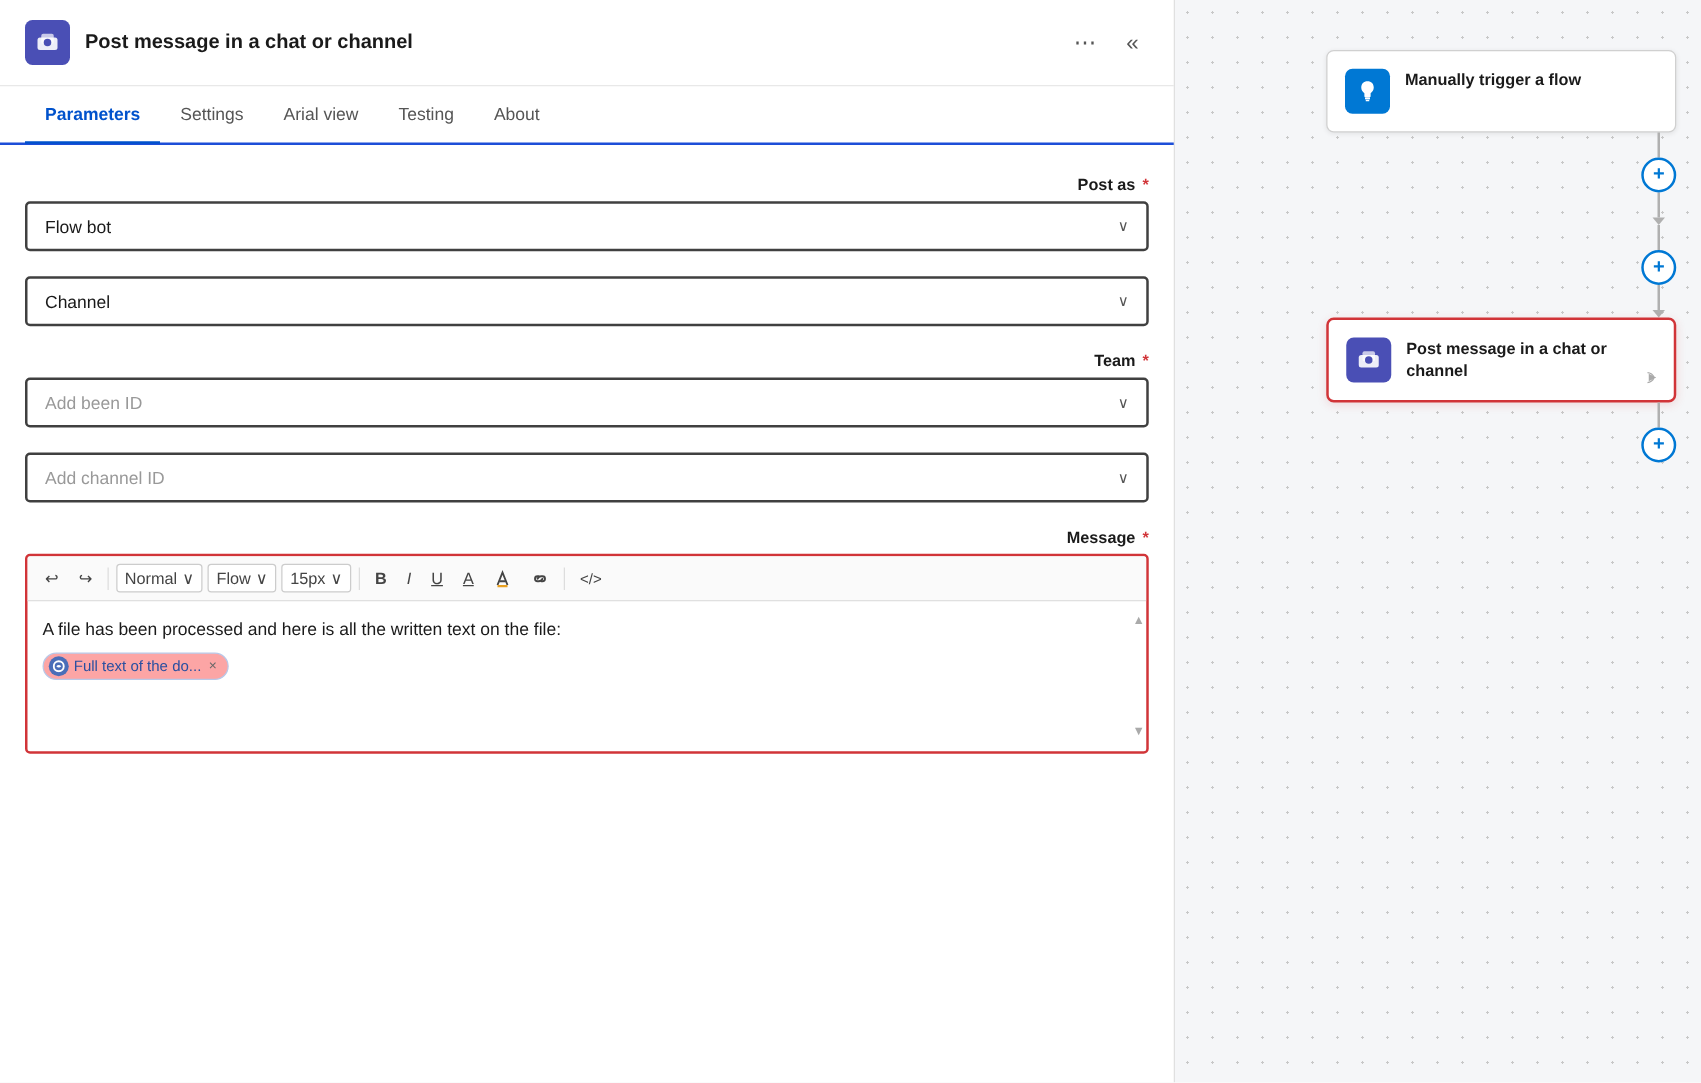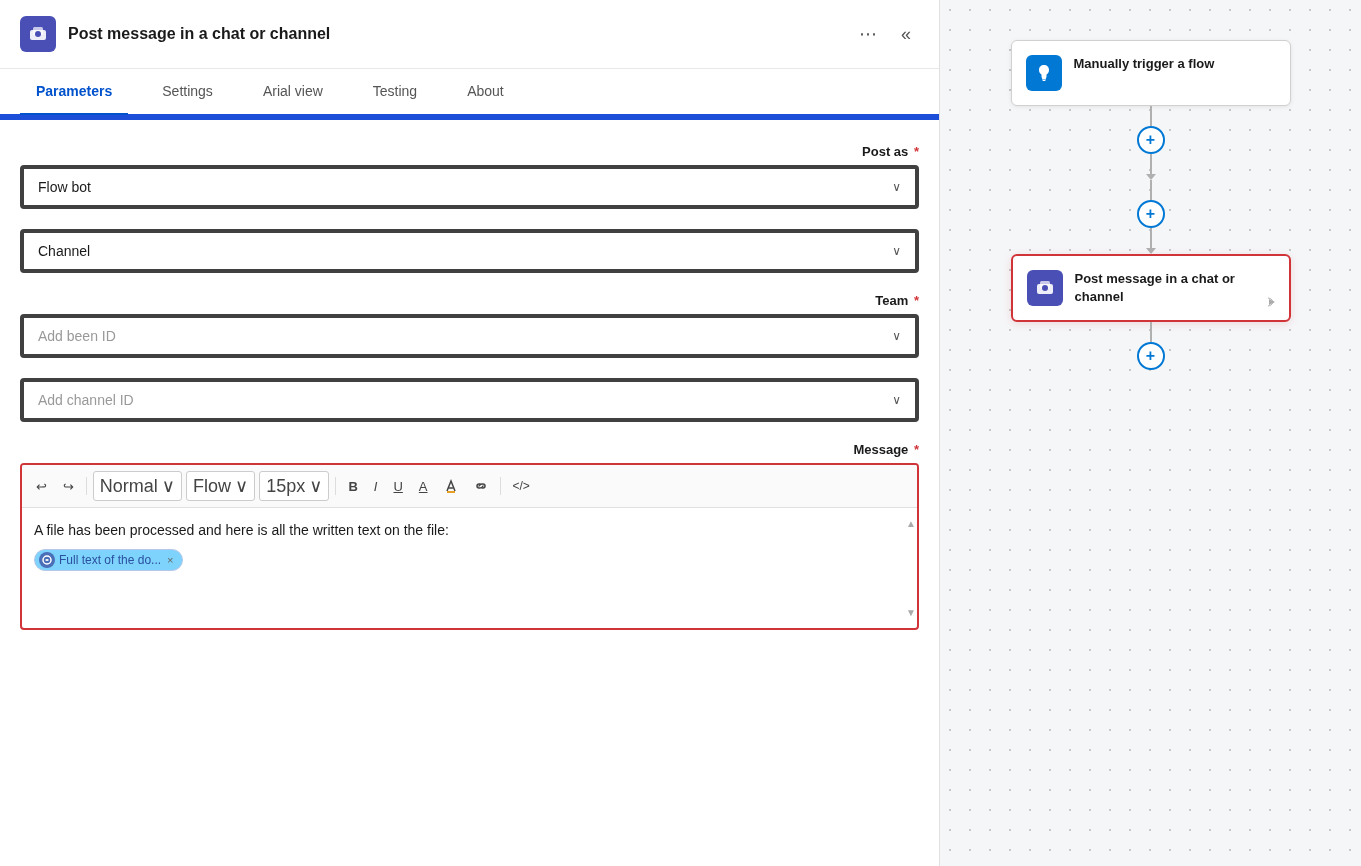--- a/index.html
+++ b/index.html
@@ -55,23 +55,23 @@
       cursor: pointer;
       color: #555;
       font-size: 18px;
       padding: 4px 8px;
       border-radius: 4px;
     }
 
     
     .tabs {
       display: flex;
-      gap: 18px;
+      gap: 0;
       padding: 0 20px;
-      border-bottom: 6px solid #1d4ed8;
+      border-bottom: 2px solid #1d4ed8;
     }
 
     .tab {
       padding: 14px 16px;
       cursor: pointer;
       font-size: 14px;
       color: #555;
       border-bottom: 2px solid transparent;
       margin-bottom: -1px;
     }
@@ -101,21 +101,21 @@
       text-align: right;
     }
 
     .field-label .required {
       color: #d13438;
       margin-left: 2px;
     }
 
     .dropdown-field {
       width: 100%;
-      border: 4px solid #404040;
+      border: 2px solid #404040;
       border-radius: 4px;
       padding: 10px 14px;
       display: flex;
       align-items: center;
       justify-content: space-between;
       cursor: pointer;
       background: #fff;
       font-size: 14px;
       color: #1a1a1a;
       gap: 39px;
@@ -168,42 +168,42 @@
     }
 
     .toolbar-select {
       display: flex;
       align-items: center;
       gap: 4px;
       padding: 3px 6px;
       border: 1px solid #ccc;
       border-radius: 3px;
       cursor: pointer;
-      font-size: 18px;
+      font-size: 13px;
       color: #444;
       background: #fff;
     }
 
     .editor-body {
       padding: 12px;
       min-height: 120px;
       font-size: 14px;
       color: #1a1a1a;
       position: relative;
     }
 
     .editor-text {
       margin-bottom: 8px;
       line-height: 1.5;
     }
 
     .dynamic-tag {
       display: inline-flex;
       align-items: center;
-      background: #7dd3fc;
+      background: #fca5a5;
       border: 1px solid #b8c8e8;
       border-radius: 12px;
       padding: 2px 8px 2px 4px;
       font-size: 12px;
       color: #2a4fa0;
       gap: 4px;
     }
 
     .dynamic-tag-icon {
       width: 16px;
@@ -255,21 +255,21 @@
     
     .right-panel {
       background-image: radial-gradient(circle, #c8c8c8 1px, transparent 1px);
       background-size: 20px 20px;
       background-color: #f5f6f8;
     }
 
     .flow-container {
       display: flex;
       flex-direction: column;
-      align-items: center;
+      align-items: flex-end;
       gap: 0;
       padding-top: 10px;
     }
 
     .flow-card {
       width: 280px;
       background: #fff;
       border: 1px solid #d0d0d0;
       border-radius: 6px;
       padding: 14px;

